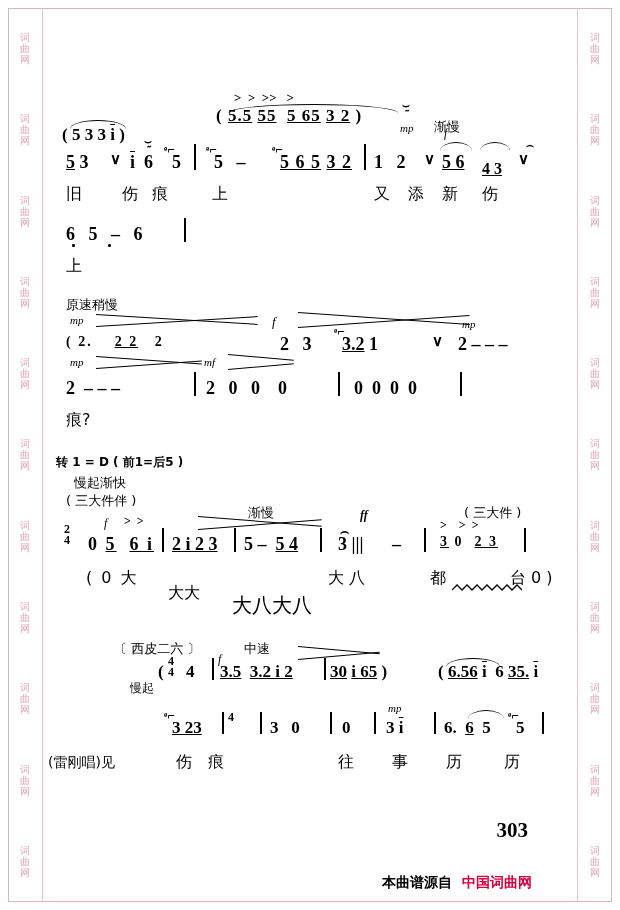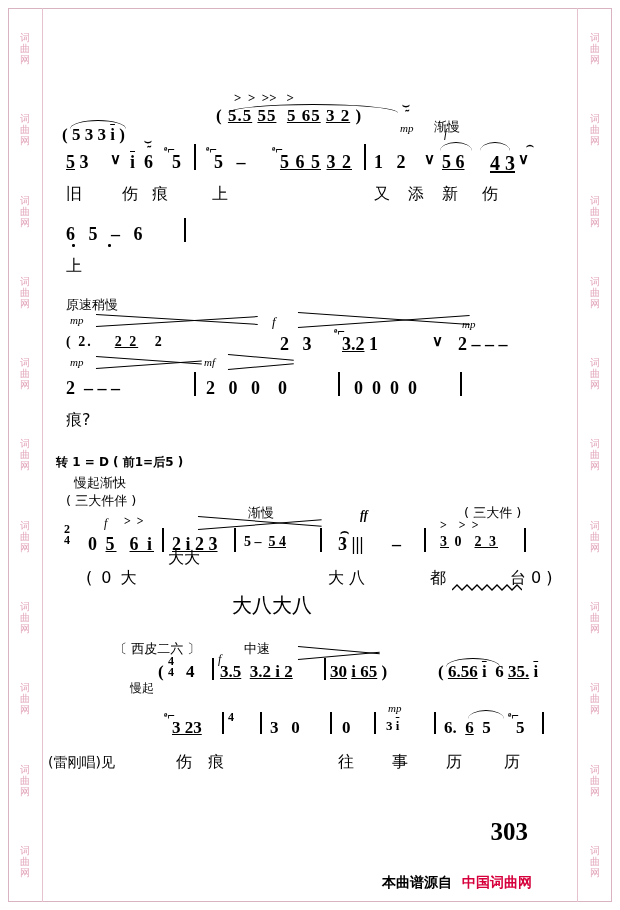--- a/index.html
+++ b/index.html
@@ -34,21 +34,21 @@
   .t{position:absolute;white-space:pre;color:#000;}
   .num{font-family:"Liberation Serif", serif;font-weight:bold;}
   .cn{font-family:"DejaVu Sans", sans-serif;}
   .ital{font-style:italic;font-family:"Liberation Serif", serif;}
   .barline{position:absolute;background:#000;width:1.5px;}
   .slur{position:absolute;border-top:1.5px solid #000;border-radius:50%/100% 100% 0 0;height:8px;}
   .hair{position:absolute;}
   .hair i{display:block;position:absolute;background:#000;height:1.2px;transform-origin:left center;}
   .dot{position:absolute;width:2.5px;height:2.5px;background:#000;border-radius:50%;}
   .page-no{
-    position:absolute;right:44px;top:806px;font-size:25px;font-weight:bold;
+    position:absolute;right:44px;top:806px;font-size:21px;font-weight:bold;
     font-family:"Liberation Serif",serif;
   }
   .footer{
     position:absolute;right:40px;top:862px;font-size:14px;font-weight:bold;
     font-family:"DejaVu Sans",sans-serif;color:#000;margin-left:34px;
   }
   .footer .brand{color:#d6003c;margin-left:10px;}
   .zig{position:absolute;}
 </style>
 </head>
@@ -112,21 +112,21 @@
     <div class="t num" style="left:224px;top:130px;font-size:13px;">ᵉ⌐</div>
     <div class="t num" style="left:232px;top:140px;font-size:18px;letter-spacing:1px;"><u>5 6 5</u> <u>3 2</u></div>
 
     <div class="barline" style="left:316px;top:132px;height:26px;"></div>
 
     <div class="t num" style="left:326px;top:140px;font-size:18px;">1&nbsp;&nbsp; 2</div>
     <div class="t num" style="left:376px;top:138px;font-size:15px;">∨</div>
     <div class="t ital" style="left:396px;top:114px;font-size:12px;">f</div>
     <div class="t num" style="left:394px;top:140px;font-size:18px;"><u>5 6</u></div>
     <div class="slur" style="left:392px;top:130px;width:32px;"></div>
-    <div class="t num" style="left:434px;top:140px;font-size:20px;margin-left:8px;"><u>4 3</u></div>
+    <div class="t num" style="left:434px;top:148px;font-size:16px;"><u>4 3</u></div>
     <div class="slur" style="left:432px;top:130px;width:30px;"></div>
     <div class="t num" style="left:470px;top:138px;font-size:15px;">∨</div>
     <div class="t num" style="left:478px;top:126px;font-size:12px;">⌢</div>
 
     <div class="t cn" style="left:18px;top:172px;font-size:16px;">旧</div>
     <div class="t cn" style="left:74px;top:172px;font-size:16px;letter-spacing:14px;">伤痕</div>
     <div class="t cn" style="left:164px;top:172px;font-size:16px;">上</div>
     <div class="t cn" style="left:326px;top:172px;font-size:16px;letter-spacing:18px;">又添新</div>
     <div class="t cn" style="left:434px;top:172px;font-size:16px;">伤</div>
 
@@ -194,32 +194,32 @@
     <div class="t ital" style="left:282px;top:496px;font-size:12px;font-weight:bold;margin-left:30px;">ff</div>
     <div class="t ital" style="left:56px;top:504px;font-size:12px;">f</div>
     <div class="t num" style="left:76px;top:502px;font-size:12px;">&gt;&nbsp; &gt;</div>
 
     <div class="t num" style="left:16px;top:512px;font-size:12px;line-height:11px;">2<br>4</div>
 
     <div class="t num" style="left:40px;top:522px;font-size:18px;letter-spacing:2px;">0 <u>5</u>&nbsp; <u>6 i</u></div>
     <div class="barline" style="left:114px;top:516px;height:24px;"></div>
     <div class="t num" style="left:124px;top:522px;font-size:18px;"><u>2 i 2 3</u></div>
     <div class="barline" style="left:186px;top:516px;height:24px;"></div>
-    <div class="t num" style="left:196px;top:522px;font-size:14px;">5 –&nbsp; <u>5 4</u></div>
+    <div class="t num" style="left:196px;top:522px;font-size:18px;">5 –&nbsp; <u>5 4</u></div>
     <div class="barline" style="left:272px;top:516px;height:24px;"></div>
     <div class="t num" style="left:292px;top:512px;font-size:14px;">⌢</div>
     <div class="t num" style="left:290px;top:522px;font-size:18px;">3 |||</div>
     <div class="t num" style="left:344px;top:522px;font-size:18px;">–</div>
     <div class="barline" style="left:376px;top:516px;height:24px;"></div>
     <div class="t num" style="left:392px;top:506px;font-size:12px;">&gt;&nbsp;&nbsp;&nbsp;&nbsp;&gt;&nbsp;&nbsp;&gt;</div>
     <div class="t num" style="left:392px;top:522px;font-size:14px;letter-spacing:2px;"><u>3</u> 0&nbsp; <u>2 3</u></div>
     <div class="barline" style="left:476px;top:516px;height:24px;"></div>
 
     <div class="t cn" style="left:38px;top:556px;font-size:16px;letter-spacing:2px;color:#000;">( 0 大</div>
-    <div class="t cn" style="left:120px;top:536px;font-size:16px;">大大</div>
+    <div class="t cn" style="left:120px;top:571px;font-size:16px;">大大</div>
     <div class="t cn" style="left:184px;top:580px;font-size:20px;">大八大八</div>
     <div class="t cn" style="left:280px;top:556px;font-size:16px;">大 八</div>
     <div class="t cn" style="left:382px;top:556px;font-size:16px;">都</div>
     <div class="t cn" style="left:462px;top:556px;font-size:16px;">台 0 )</div>
     <div class="zig" style="left:404px;top:566px;">
       <svg width="70" height="8" viewBox="0 0 70 8">
         <polyline points="0,6 5,1 10,6 15,1 20,6 25,1 30,6 35,1 40,6 45,1 50,6 55,1 60,6 65,1 70,6" fill="none" stroke="#000" stroke-width="1.3"></polyline>
       </svg>
     </div>
   </div>
@@ -248,21 +248,21 @@
     <div class="t num" style="left:116px;top:696px;font-size:13px;">ᵉ⌐</div>
     <div class="t num" style="left:124px;top:706px;font-size:17px;"><u>3 23</u></div>
     <div class="barline" style="left:174px;top:700px;height:22px;"></div>
     <div class="t num" style="left:180px;top:700px;font-size:12px;line-height:11px;">4</div>
     <div class="barline" style="left:212px;top:700px;height:22px;"></div>
     <div class="t num" style="left:222px;top:706px;font-size:17px;">3&nbsp;&nbsp; 0</div>
     <div class="barline" style="left:282px;top:700px;height:22px;"></div>
     <div class="t num" style="left:294px;top:706px;font-size:17px;">0</div>
     <div class="barline" style="left:326px;top:700px;height:22px;"></div>
     <div class="t ital" style="left:340px;top:690px;font-size:11px;">mp</div>
-    <div class="t num" style="left:338px;top:706px;font-size:13px;">3 <span style="text-decoration:overline">i</span></div>
+    <div class="t num" style="left:338px;top:706px;font-size:17px;">3 <span style="text-decoration:overline">i</span></div>
     <div class="barline" style="left:386px;top:700px;height:22px;"></div>
     <div class="t num" style="left:396px;top:706px;font-size:17px;">6.&nbsp; <u>6</u>&nbsp; 5</div>
     <div class="slur" style="left:420px;top:698px;width:36px;"></div>
     <div class="t num" style="left:460px;top:696px;font-size:13px;">ᵉ⌐</div>
     <div class="t num" style="left:468px;top:706px;font-size:17px;">5</div>
     <div class="barline" style="left:494px;top:700px;height:22px;"></div>
 
     <div class="t cn" style="left:0px;top:742px;font-size:14px;">(雷刚唱)见</div>
     <div class="t cn" style="left:128px;top:740px;font-size:16px;letter-spacing:16px;">伤痕</div>
     <div class="t cn" style="left:290px;top:740px;font-size:16px;">往</div>

